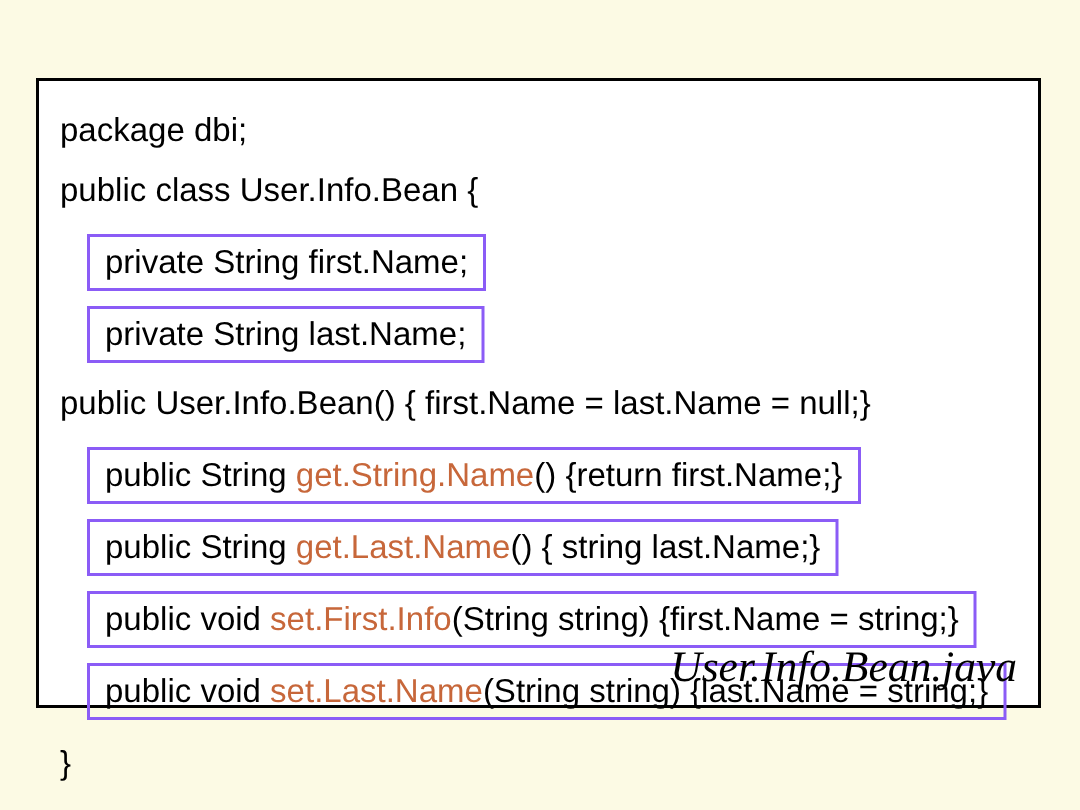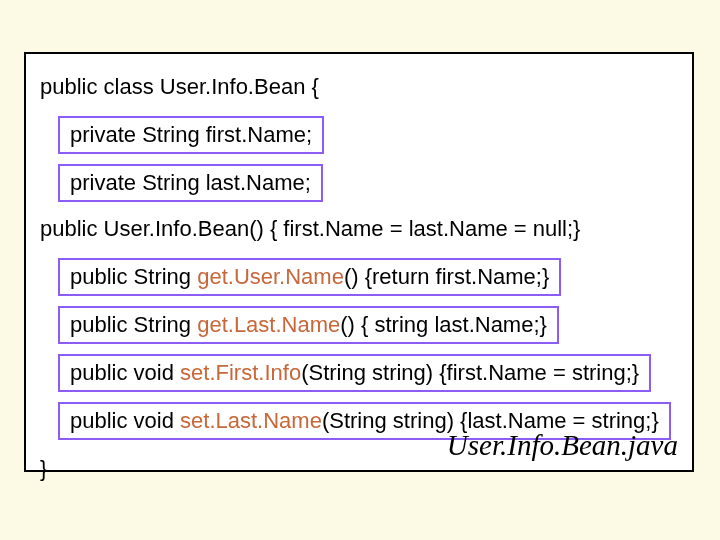--- a/index.html
+++ b/index.html
@@ -53,31 +53,32 @@
     font-size: 29px;
     color: #000000;
   }
   .tight { margin-top: 2px; margin-bottom: 8px; }
 </style>
 </head>
 <body>
 
 <div class="code-frame">
 
+  <div class="line">package dbi;</div>
 
   <div class="line">public class User.Info.Bean {</div>
 
   <div class="boxed tight">private String first.Name;</div><br>
 
   <div class="boxed tight">private String last.Name;</div>
 
   <div class="line indent">public User.Info.Bean() {  first.Name = last.Name = null;}</div>
 
   <div class="boxed tight">
-    <span>public String </span><span class="accent">get.User.Name</span><span>() {return first.Name;}</span>
+    <span>public String </span><span class="accent">get.String.Name</span><span>() {return first.Name;}</span>
   </div><br>
 
   <div class="boxed tight">
     <span>public String </span><span class="accent">get.Last.Name</span><span>() {   string last.Name;}</span>
   </div><br>
 
   <div class="boxed tight">
     <span>public void </span><span class="accent">set.First.Info</span><span>(String string) {first.Name = string;}</span>
   </div><br>
 

